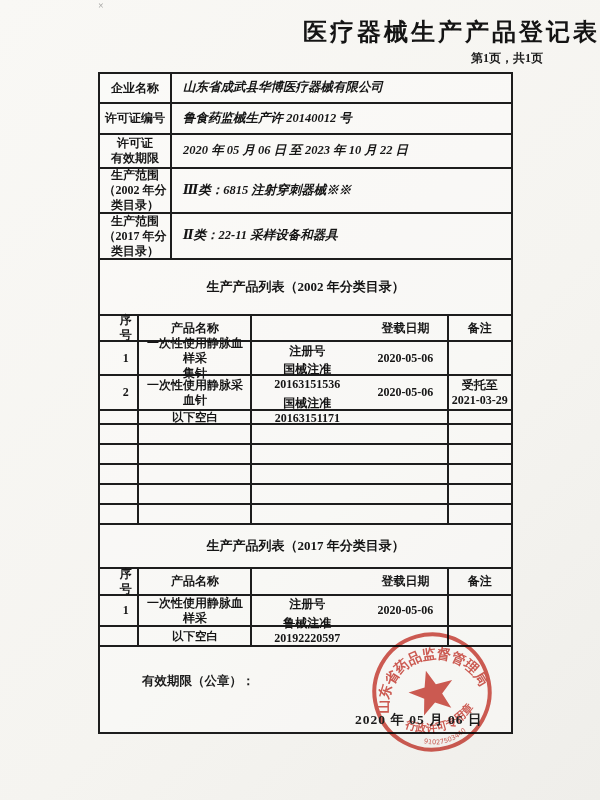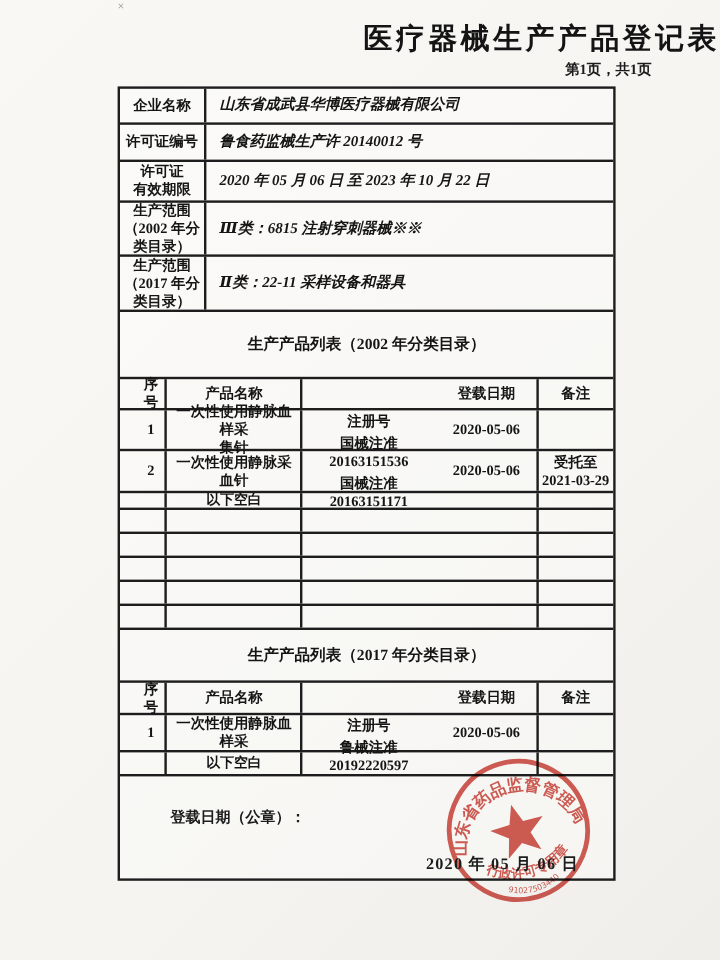--- a/index.html
+++ b/index.html
@@ -175,21 +175,21 @@
     </div>
     <div class="row blank-row" style="height:20px">
       <div class="cell c-no"></div>
       <div class="cell c-name">以下空白</div>
       <div class="cell c-reg"></div>
       <div class="cell c-date"></div>
       <div class="cell c-note"></div>
     </div>
 
     <div class="row footer-sec">
-      <div class="issuer">登载日期（公章）：</div>
+      <div class="issuer">有效期限（公章）：</div>
       <div class="issue-date">2020 年 05 月 06 日</div>
     </div>
   </div>
 
   <svg class="seal" viewBox="0 0 130 130">
     <g transform="rotate(-16 65 65)" fill="#cd463d" stroke="none">
       <circle cx="65" cy="65" r="52" fill="none" stroke="#cd463d" stroke-width="3.6"></circle>
       <path d="M65 45 L70.3 59.2 L85.5 59.6 L73.4 68.9 L77.8 83.5 L65 74.9 L52.2 83.5 L56.6 68.9 L44.5 59.6 L59.7 59.2 Z"></path>
       <defs>
         <path id="arcTop" d="M 22 72 A 43.5 43.5 0 0 1 108 72" fill="none"></path>

